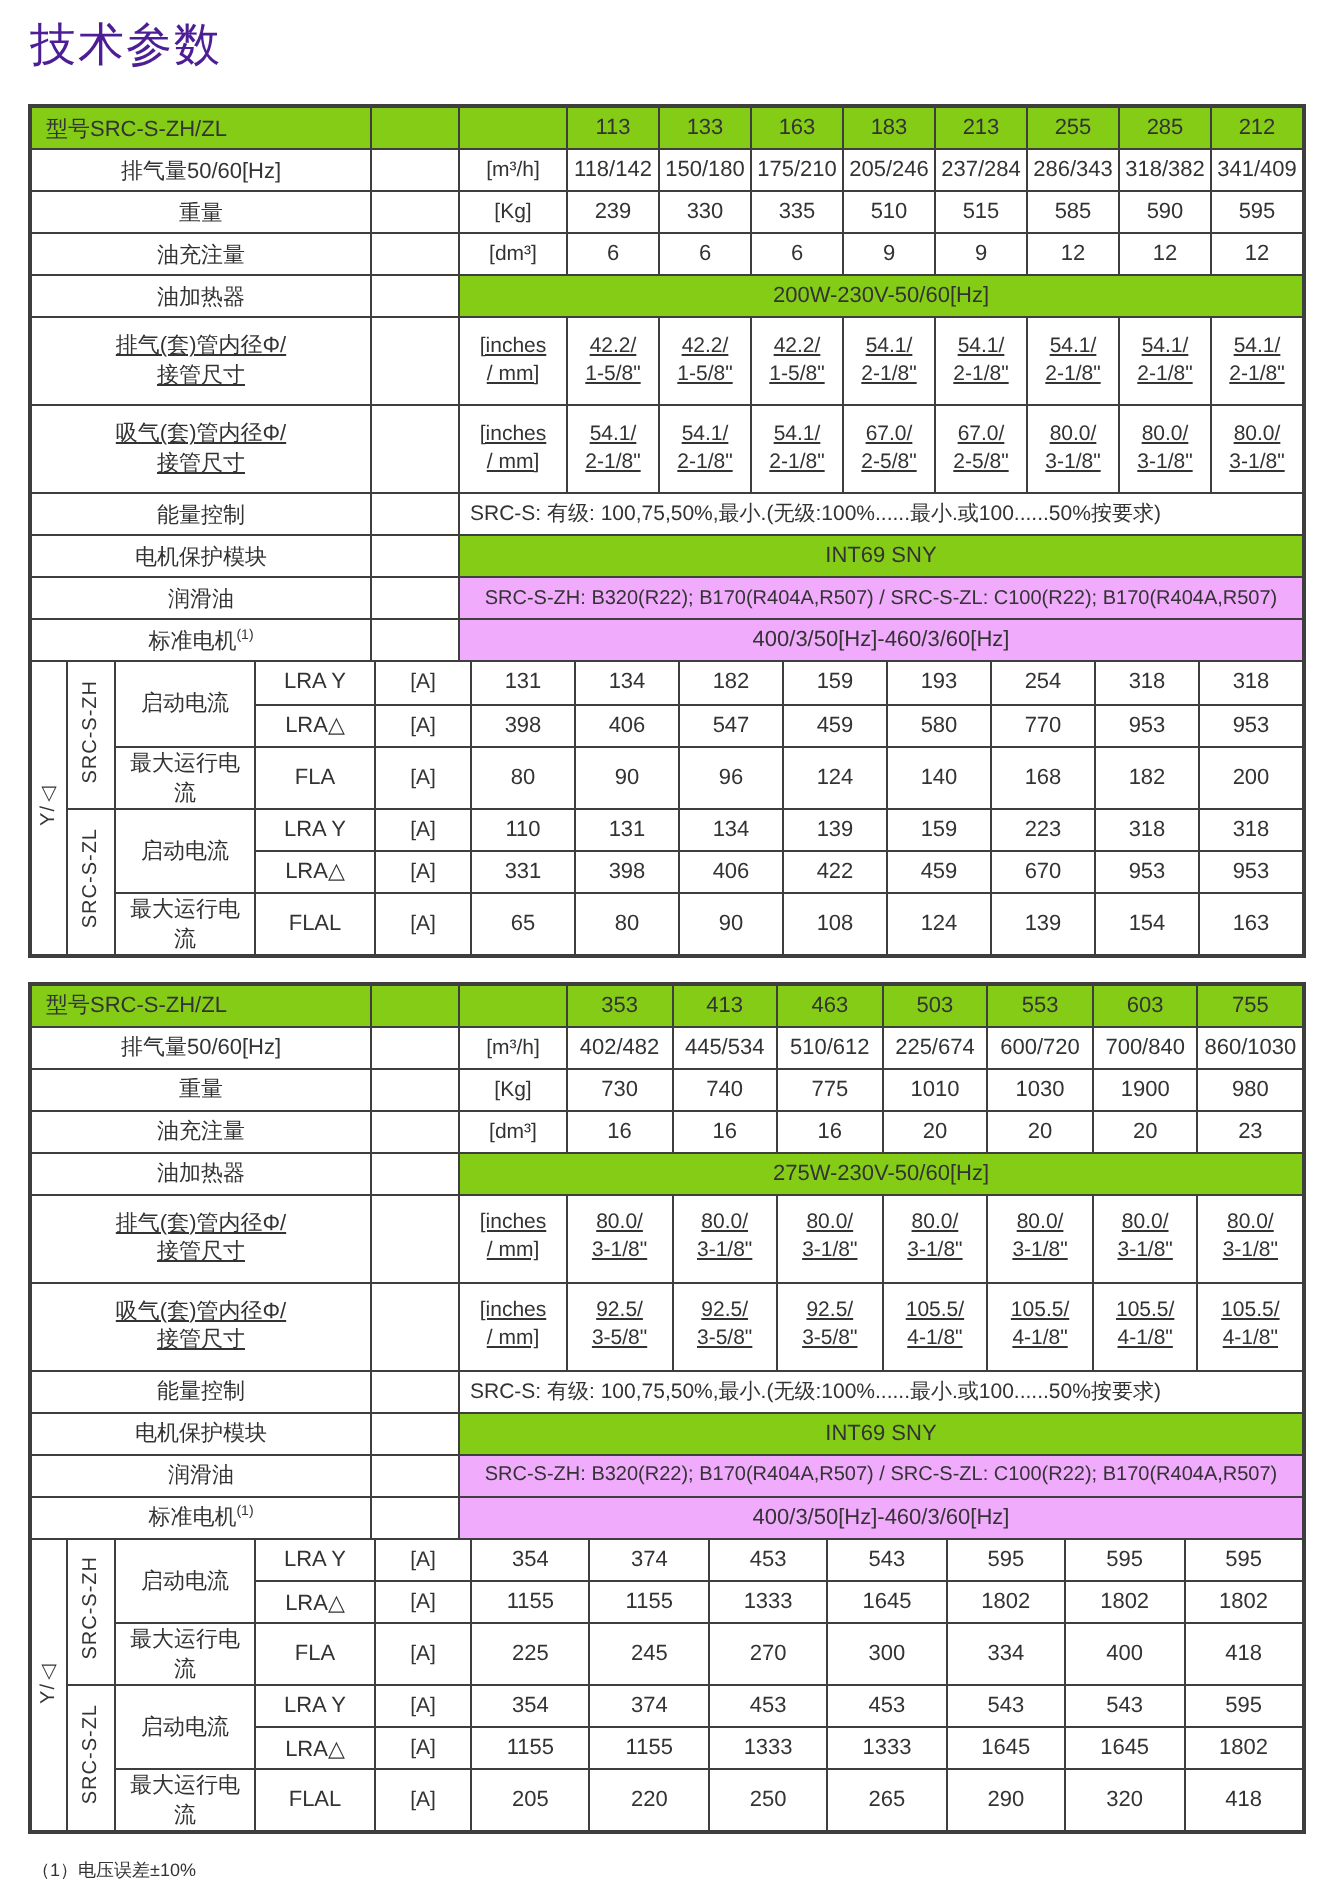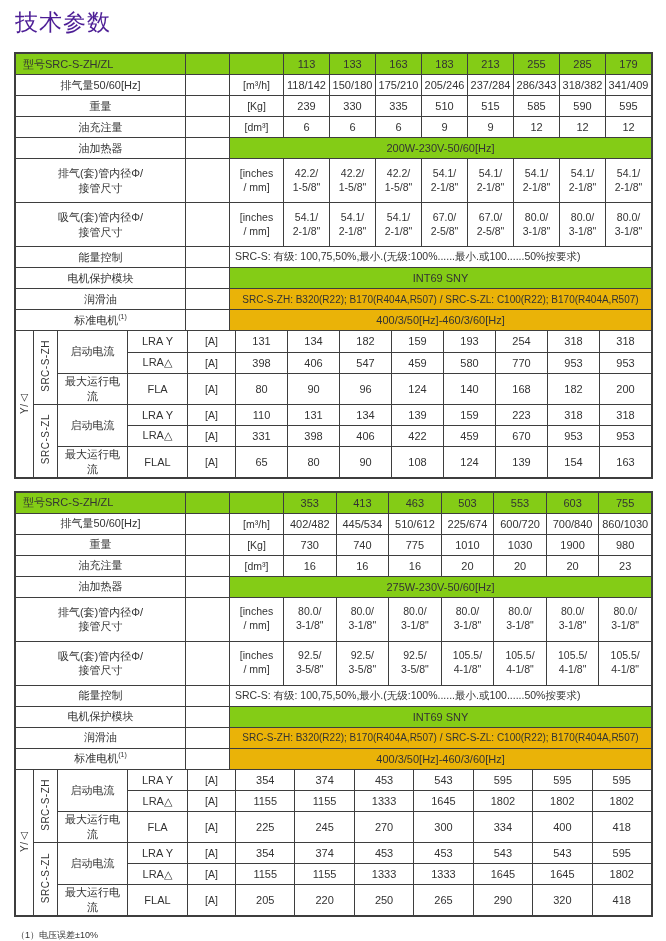--- a/index.html
+++ b/index.html
@@ -7,23 +7,23 @@
   body {
     width:666px; height:941px; background:#ffffff; overflow:hidden;
     font-family:"Liberation Sans","DejaVu Sans",sans-serif; color:#333;
   }
   .content { padding:5px 13px 0 14px; }
   .page-title { font-size:23px; font-weight:normal; color:#4c1d95; letter-spacing:1px; margin:2px 0 14px 1px; }
   .block { border:1px solid #3e3e3e; margin-bottom:12px; }
   table { border-collapse:collapse; table-layout:fixed; width:100%; }
   td { border:1px solid #3e3e3e; font-size:11px; color:#333; text-align:center; vertical-align:middle; height:21px; padding:0 2px; overflow:hidden; }
   .t-lower tr:first-child td { border-top:none; }
-  tr.rh2 td { height:44px; }
+  tr.rh2 td { height:44px;text-decoration:underline; }
   .blue { background:#84cc16; }
-  .gray { background:#eab308;margin-top:20px; }
+  .gray { background:#f0abfc;margin-top:20px; }
   .model-lbl { text-align:left; padding-left:7px; }
   .pre { white-space:pre-line; line-height:1.3; }
   .unit { font-size:10.5px; }
   .pipe-val { font-size:10.5px; }
   .band-left { text-align:left; padding-left:5px; font-size:10.5px; white-space:nowrap; }
   .band-small { font-size:10px; white-space:nowrap; padding:0 1px; }
   td.vert { padding:0; }
   .vtext { writing-mode:vertical-rl; transform:rotate(180deg); display:inline-block; font-size:10px; letter-spacing:0.5px; white-space:nowrap; }
   sup { font-size:7px; }
   .footnote { font-size:9px; color:#333; margin:2px 0 0 2px; }
@@ -46,21 +46,21 @@
         <td class="blue model-lbl">型号SRC-S-ZH/ZL</td>
         <td class="blue"></td>
         <td class="blue"></td>
         <td class="blue">113</td>
         <td class="blue">133</td>
         <td class="blue">163</td>
         <td class="blue">183</td>
         <td class="blue">213</td>
         <td class="blue">255</td>
         <td class="blue">285</td>
-        <td class="blue">179</td>
+        <td class="blue">212</td>
       </tr>
       <tr>
         <td class="lbl">排气量50/60[Hz]</td>
         <td></td>
         <td class="unit">[m³/h]</td>
         <td>118/142</td>
         <td>150/180</td>
         <td>175/210</td>
         <td>205/246</td>
         <td>237/284</td>

